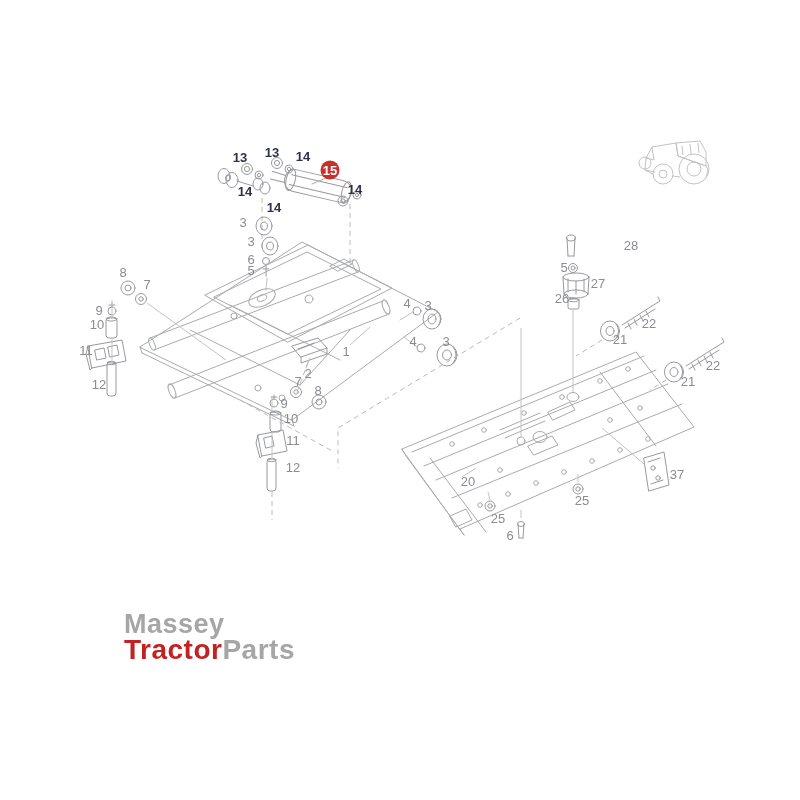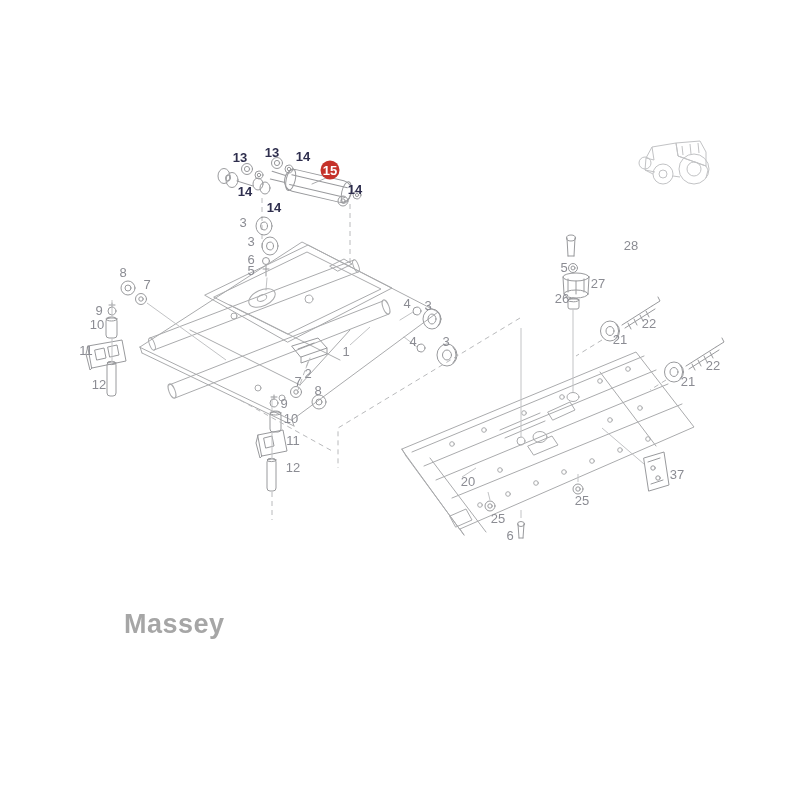--- a/index.html
+++ b/index.html
@@ -350,15 +350,16 @@
       <span class="co " style="left: 677px; top: 474px;">37</span>
       <span class="co " style="left: 582px; top: 500px;">25</span>
       <span class="co " style="left: 498px; top: 518px;">25</span>
       <span class="co " style="left: 510px; top: 535px;">6</span>
     </div>
 
   <div class="badge" id="hl-badge" style="left: 330px; top: 170px;">15</div>
 
   <div class="logo">
     <div class="l1">Massey</div>
+    <div class="l2"><span class="red">Tractor</span><span class="gray">Parts</span></div>
   </div>
 
 </div>
 
 </body></html>

